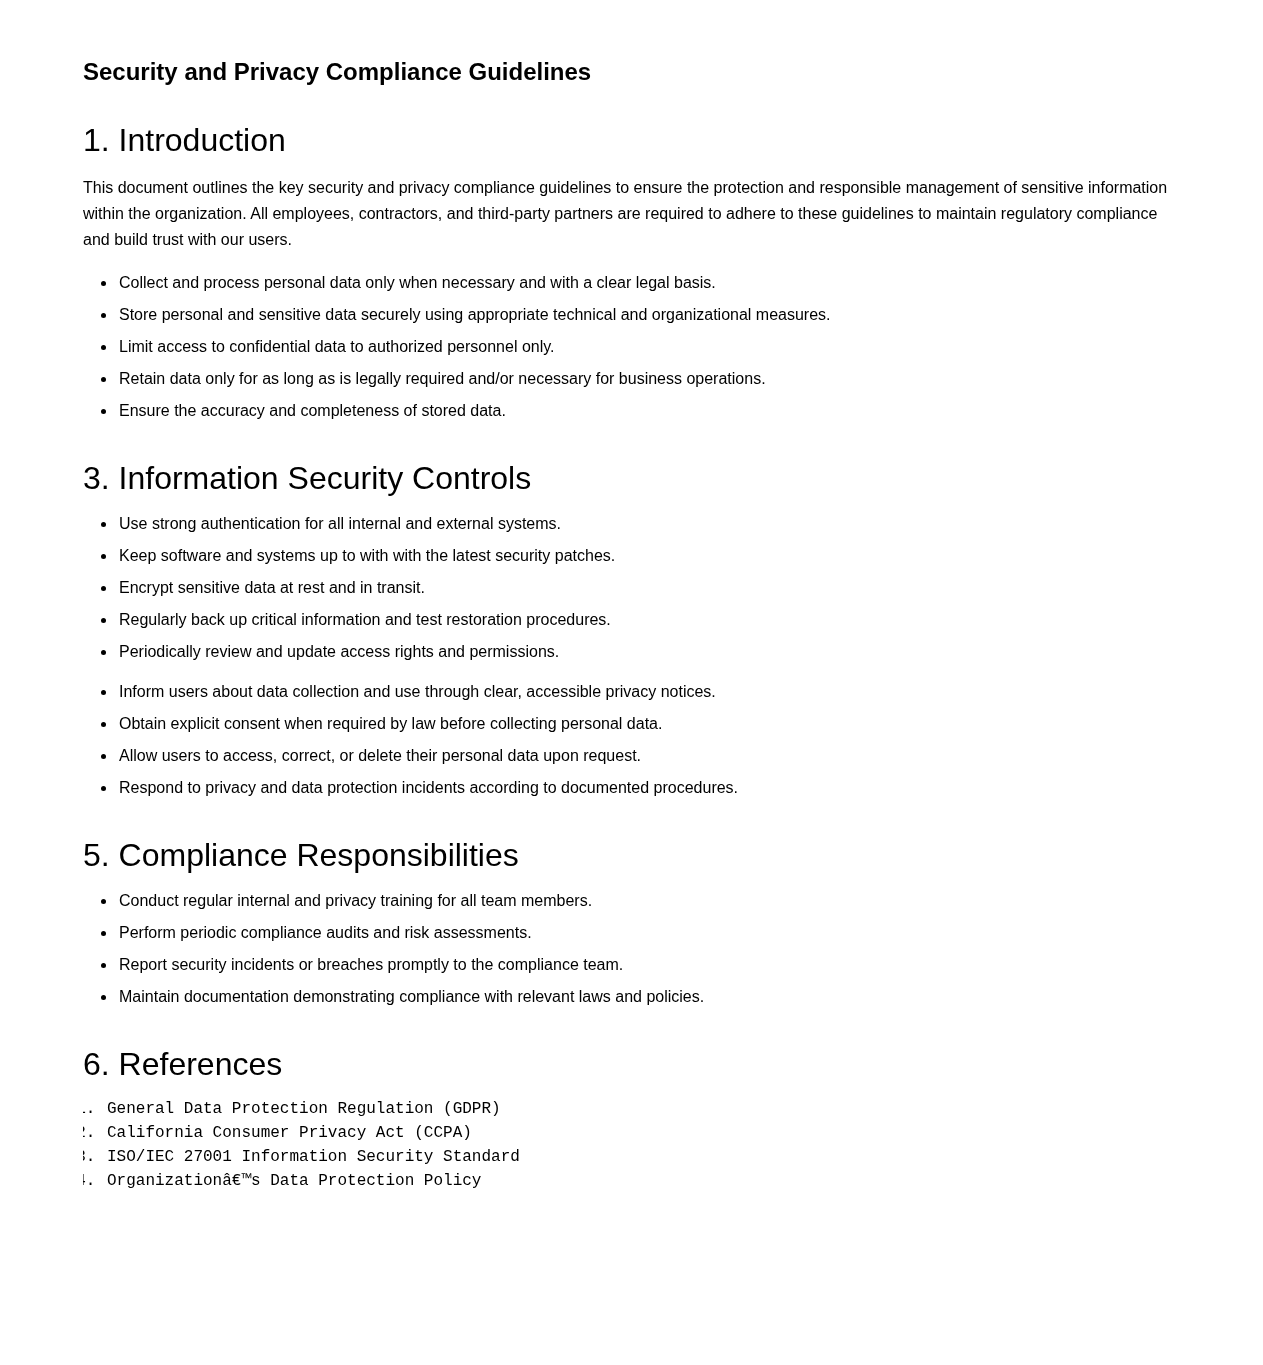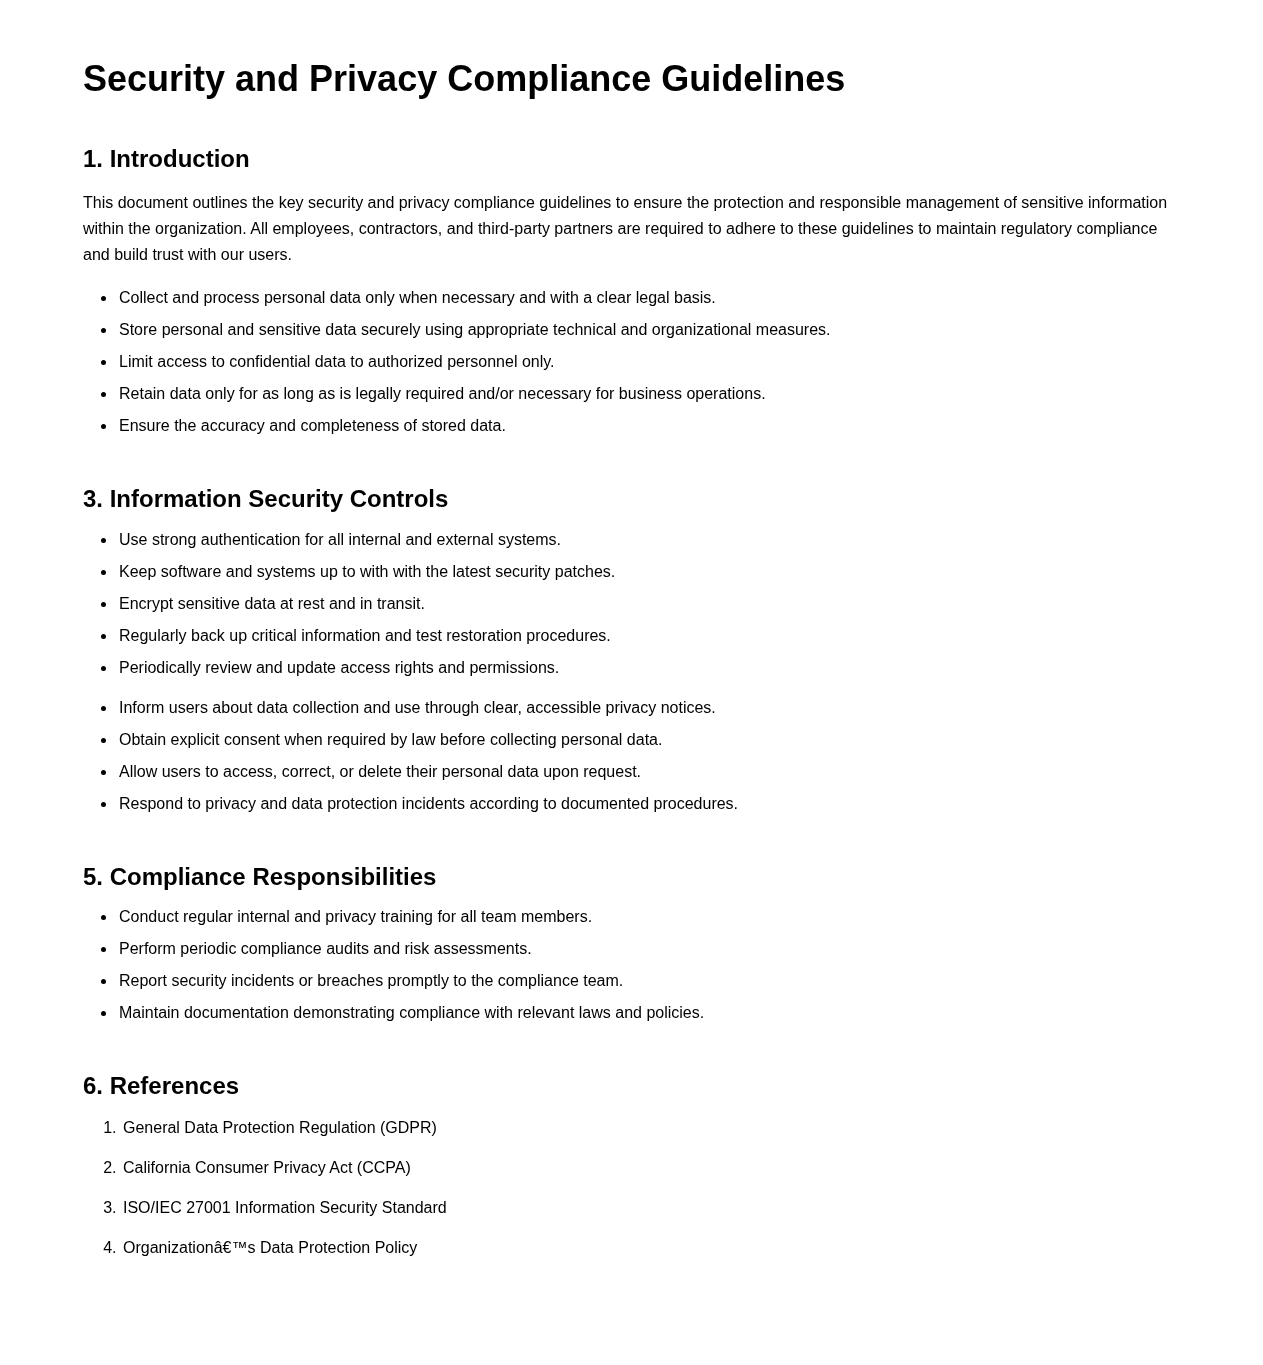--- a/index.html
+++ b/index.html
@@ -9,50 +9,51 @@
     margin: 38px 83px 60px 83px;
     color: #000000;
     font-family: "Liberation Sans", "DejaVu Sans", sans-serif;
     font-size: 16px;
     line-height: 1.625;
   }
   .doc {
     max-width: 1100px;
   }
   h1.doc-title {
-    font-size: 36px;
+    font-size: 24px;
     line-height: 1.15;
     font-weight: bold;
     margin: 20px 0 16px 0;
   }
   h2.section-heading {
-    font-size: 24px;
+    font-size: 32px;
     line-height: 1.15;
-    font-weight: bold;
-    margin: 46px 0 10px 0;
+    font-weight: normal;
+    margin: 36px 0 10px 0;
   }
   p.body-paragraph {
     margin: 17px 0;
   }
   ul.bullet-list {
     margin: 14px 0;
     padding-left: 20px;
   }
   ul.bullet-list > li {
     margin: 6px 14px;
     padding-left: 2px;
   }
   ol.numbered-list {
     margin: 14px 0;
     padding-left: 22px;
     line-height: 1.5;
   }
   ol.numbered-list > li {
-    margin: 16px;
+    margin: 0;
     padding-left: 2px;
+    font-family: Liberation Mono, monospace;
   }
 </style>
 </head>
 <body>
 
 <div class="doc">
 
   <h1 class="doc-title">Security and Privacy Compliance Guidelines</h1>
 
   <section>

